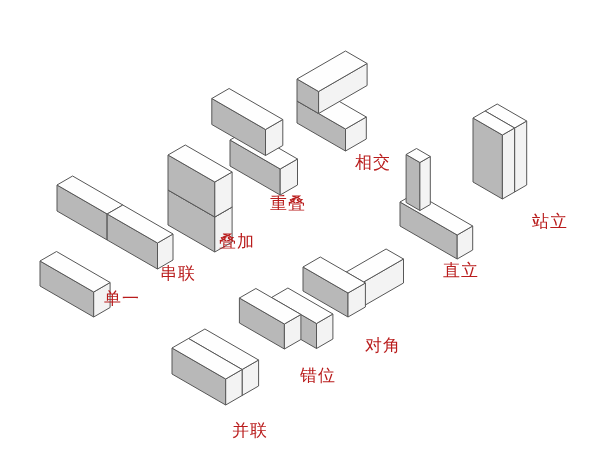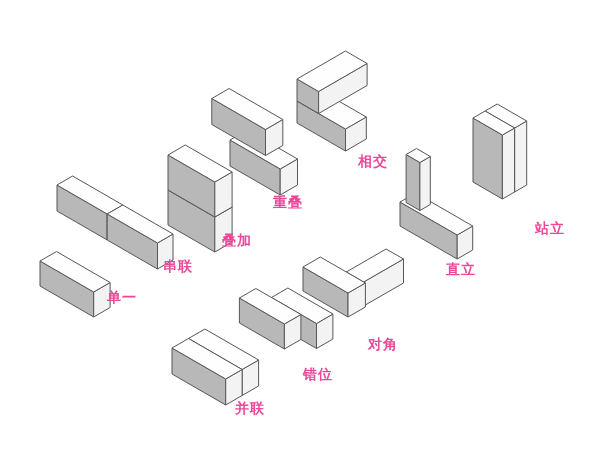--- a/index.html
+++ b/index.html
@@ -7,23 +7,23 @@
     width:600px;height:458px;
     background:#ffffff;
     font-family:"Liberation Sans","DejaVu Sans",sans-serif;
     position:relative;overflow:hidden;
   }
   .stage{position:absolute;left:0;top:0;width:600px;height:458px;}
   svg{position:absolute;left:0;top:0;}
   .blk-label{
     position:absolute;
     transform:translate(-50%,-50%);
-    font-size:14px;
-    font-weight:bold;
-    color:#ec4899;
+    font-size:17px;
+    font-weight:normal;
+    color:#b91c1c;
     letter-spacing:1px;
     white-space:nowrap;
     user-select:none;
   }
 </style>
 </head>
 <body>
 
 <div class="stage">
 
@@ -101,23 +101,23 @@
         <polygon points="485.1,175.0 485.1,111.0 514.6,128.0 514.6,192.0" fill="#b8b8b8" stroke="#575757" stroke-width="1" stroke-linejoin="round"></polygon>
         <polygon points="514.6,192.0 514.6,128.0 526.7,121.0 526.7,185.0" fill="#f3f3f3" stroke="#575757" stroke-width="1" stroke-linejoin="round"></polygon>
         <polygon points="485.1,111.0 497.2,104.0 526.7,121.0 514.6,128.0" fill="#fefefe" stroke="#575757" stroke-width="1" stroke-linejoin="round"></polygon>
         <polygon points="473.0,182.0 473.0,118.0 502.4,135.0 502.4,199.0" fill="#b8b8b8" stroke="#575757" stroke-width="1" stroke-linejoin="round"></polygon>
         <polygon points="502.4,199.0 502.4,135.0 514.6,128.0 514.6,192.0" fill="#f3f3f3" stroke="#575757" stroke-width="1" stroke-linejoin="round"></polygon>
         <polygon points="473.0,118.0 485.1,111.0 514.6,128.0 502.4,135.0" fill="#fefefe" stroke="#575757" stroke-width="1" stroke-linejoin="round"></polygon>
       </g>
     </svg>
 
   <div class="blk-label" style="left:122px;top:298px">单一</div>
-  <div class="blk-label" style="left:178px;top:267px">串联</div>
+  <div class="blk-label" style="left:178px;top:273px">串联</div>
   <div class="blk-label" style="left:237px;top:241px">叠加</div>
-  <div class="blk-label" style="left:250px;top:409px">并联</div>
+  <div class="blk-label" style="left:250px;top:430px">并联</div>
   <div class="blk-label" style="left:288px;top:203px">重叠</div>
   <div class="blk-label" style="left:318px;top:375px">错位</div>
   <div class="blk-label" style="left:373px;top:162px">相交</div>
   <div class="blk-label" style="left:383px;top:345px">对角</div>
   <div class="blk-label" style="left:461px;top:270px">直立</div>
-  <div class="blk-label" style="left:550px;top:229px">站立</div>
+  <div class="blk-label" style="left:550px;top:221px">站立</div>
 
 </div>
 
 </body></html>

